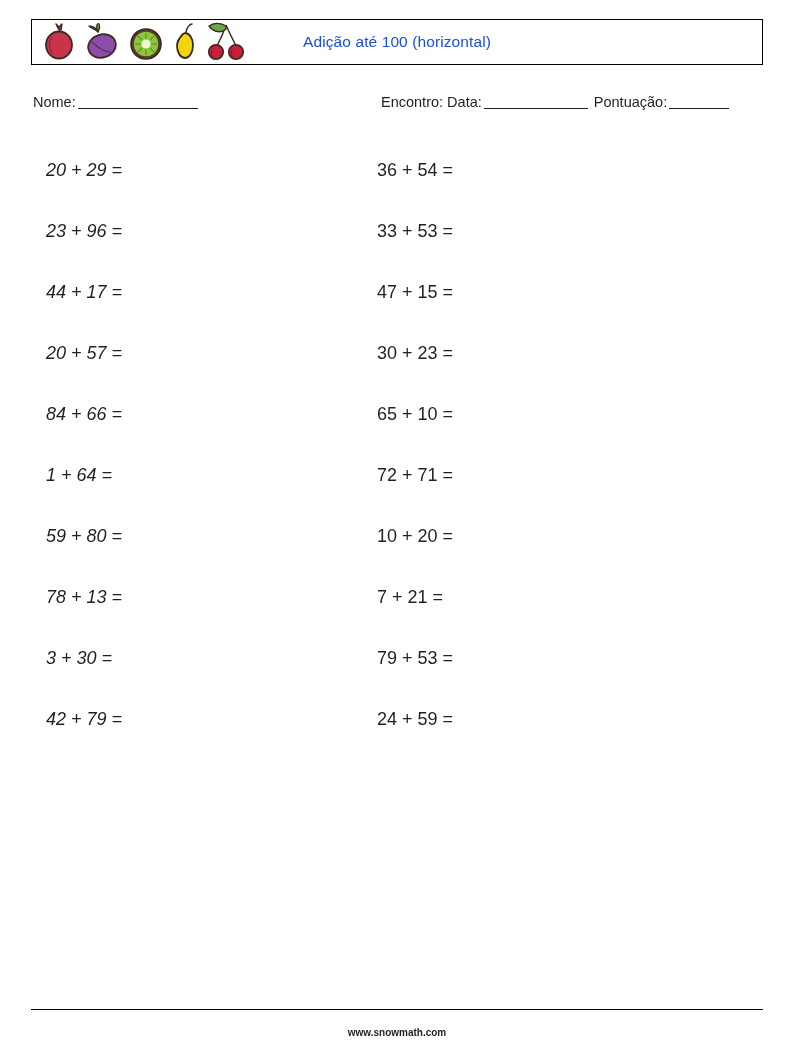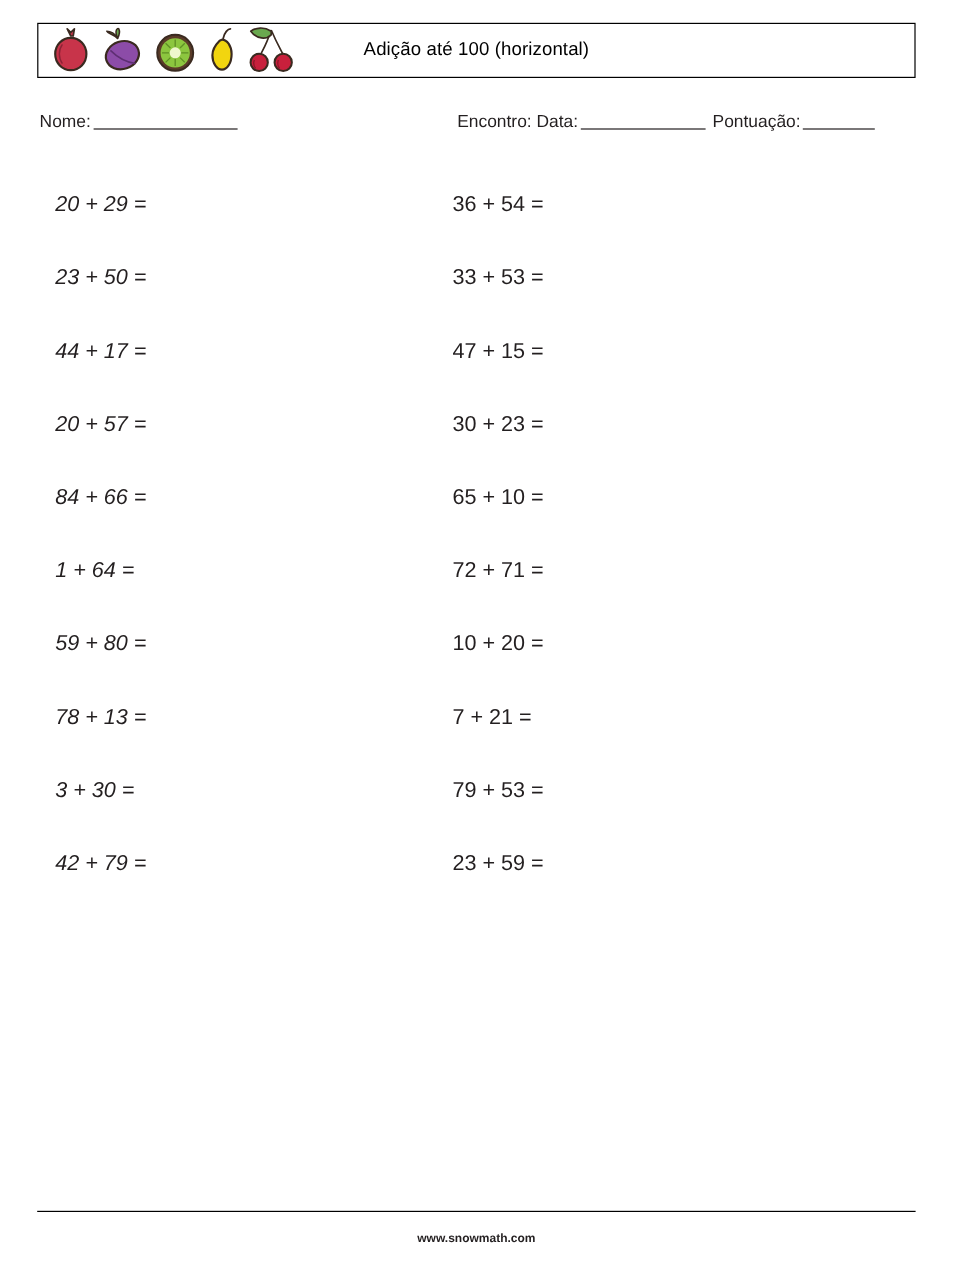--- a/index.html
+++ b/index.html
@@ -39,21 +39,21 @@
 
   .header-title {
     position: absolute;
     left: 0;
     right: 0;
     top: 50%;
     transform: translateY(-50%);
     text-align: center;
     font-size: 15.5px;
     letter-spacing: 0.1px;
-    color: #000000;
+    color: #1d4ed8;
     pointer-events: none;
   }
 
   
   .info-row {
     position: absolute;
     left: 33px;
     top: 94px;
     width: 732px;
     height: 22px;
@@ -182,40 +182,40 @@
     <span>Data:</span><span class="blank-line blank-date"></span>
     <span>Pontuação:</span><span class="blank-line blank-score"></span>
   </span>
 
 </div>
 
 <div class="problems">
 
   <div class="prob-col col-left">
     <div class="prob-item">20 + 29 =</div>
-    <div class="prob-item">23 + 50 =</div>
+    <div class="prob-item">23 + 96 =</div>
     <div class="prob-item">44 + 17 =</div>
     <div class="prob-item">20 + 57 =</div>
     <div class="prob-item">84 + 66 =</div>
     <div class="prob-item">1 + 64 =</div>
     <div class="prob-item">59 + 80 =</div>
     <div class="prob-item">78 + 13 =</div>
     <div class="prob-item">3 + 30 =</div>
     <div class="prob-item">42 + 79 =</div>
   </div>
 
   <div class="prob-col col-right">
     <div class="prob-item">36 + 54 =</div>
     <div class="prob-item">33 + 53 =</div>
     <div class="prob-item">47 + 15 =</div>
     <div class="prob-item">30 + 23 =</div>
     <div class="prob-item">65 + 10 =</div>
     <div class="prob-item">72 + 71 =</div>
     <div class="prob-item">10 + 20 =</div>
     <div class="prob-item">7 + 21 =</div>
     <div class="prob-item">79 + 53 =</div>
-    <div class="prob-item">23 + 59 =</div>
+    <div class="prob-item">24 + 59 =</div>
   </div>
 
 </div>
 
 <div class="footer-rule"></div>
 <div class="footer-text">www.snowmath.com</div>
 
 </body></html>

